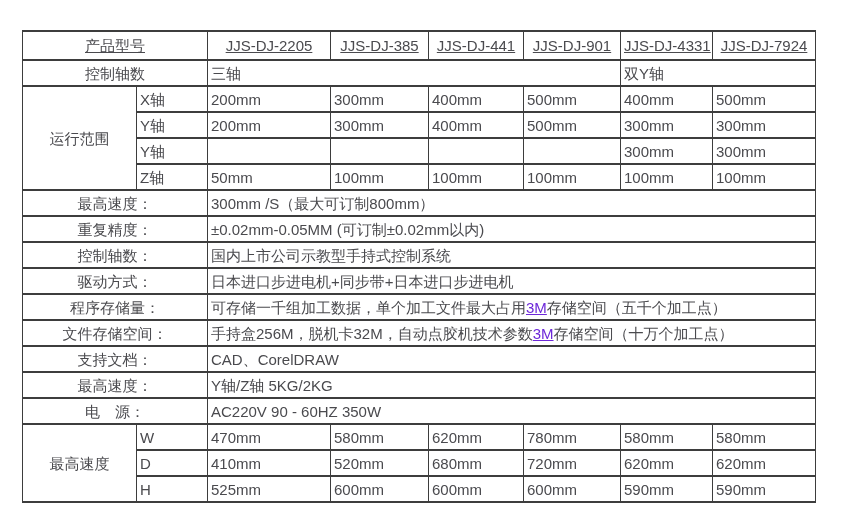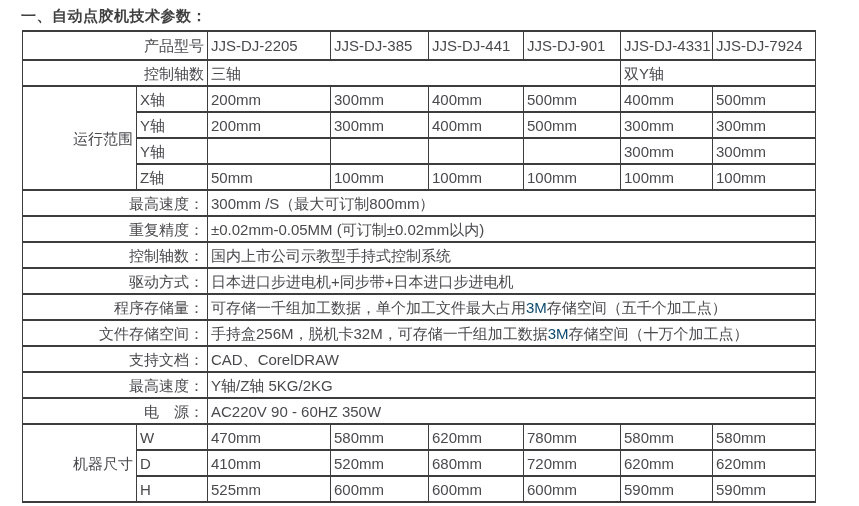--- a/index.html
+++ b/index.html
@@ -40,29 +40,30 @@
     padding: 1px 3px;
     height: 22px;
     line-height: 21px;
     overflow: hidden;
     white-space: nowrap;
     vertical-align: middle;
     text-align: left;
   }
   table.specs tr.header-row td {
     height: 25px;
+    text-align: center;
+    text-decoration: underline;
   }
-  table.specs td.label-cell { text-align: right; }
-  .hl { color: #0c4a6e; }
+  table.specs td.label-cell { text-align: center; }
+  .hl { color: #6d28d9; text-decoration: underline; }
 </style>
 </head>
 <body>
 
 <div class="page">
-  <div class="title">一、自动点胶机技术参数：</div>
 
   <table class="specs">
     <colgroup>
       <col style="width:114px">
         <col style="width:71px">
         <col style="width:123px">
         <col style="width:98px">
       <col style="width:95px">
         <col style="width:97px">
         <col style="width:92px">
@@ -139,37 +140,37 @@
     <tr>
       <td colspan="2" class="label-cell">驱动方式：</td>
       <td colspan="6">日本进口步进电机+同步带+日本进口步进电机</td>
     </tr>
     <tr>
       <td colspan="2" class="label-cell">程序存储量：</td>
       <td colspan="6"><span>可存储一千组加工数据，单个加工文件最大占用</span><span class="hl">3M</span><span>存储空间（五千个加工点）</span></td>
     </tr>
     <tr>
       <td colspan="2" class="label-cell">文件存储空间：</td>
-      <td colspan="6"><span>手持盒256M，脱机卡32M，可存储一千组加工数据</span><span class="hl">3M</span><span>存储空间（十万个加工点）</span></td>
+      <td colspan="6"><span>手持盒256M，脱机卡32M，自动点胶机技术参数</span><span class="hl">3M</span><span>存储空间（十万个加工点）</span></td>
     </tr>
     <tr>
       <td colspan="2" class="label-cell">支持文档：</td>
       <td colspan="6">CAD、CorelDRAW</td>
     </tr>
     <tr>
       <td colspan="2" class="label-cell">最高速度：</td>
       <td colspan="6">Y轴/Z轴 5KG/2KG</td>
     </tr>
     <tr>
       <td colspan="2" class="label-cell">电　源：</td>
       <td colspan="6">AC220V 90 - 60HZ 350W</td>
     </tr>
 
     <tr>
-      <td rowspan="3" class="label-cell">机器尺寸</td>
+      <td rowspan="3" class="label-cell">最高速度</td>
       <td>W</td>
       <td>470mm</td>
       <td>580mm</td>
       <td>620mm</td>
       <td>780mm</td>
       <td>580mm</td>
       <td>580mm</td>
     </tr>
     <tr>
       <td>D</td>

